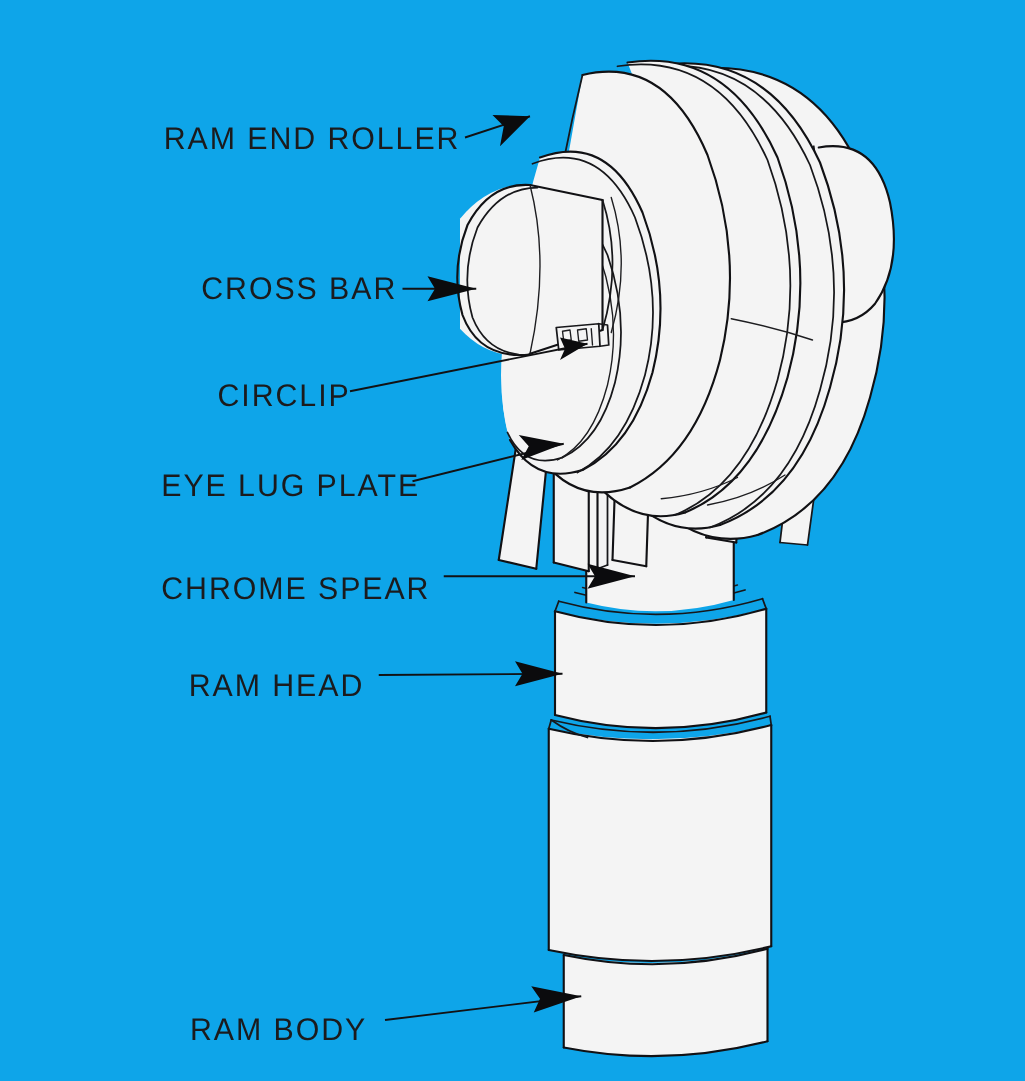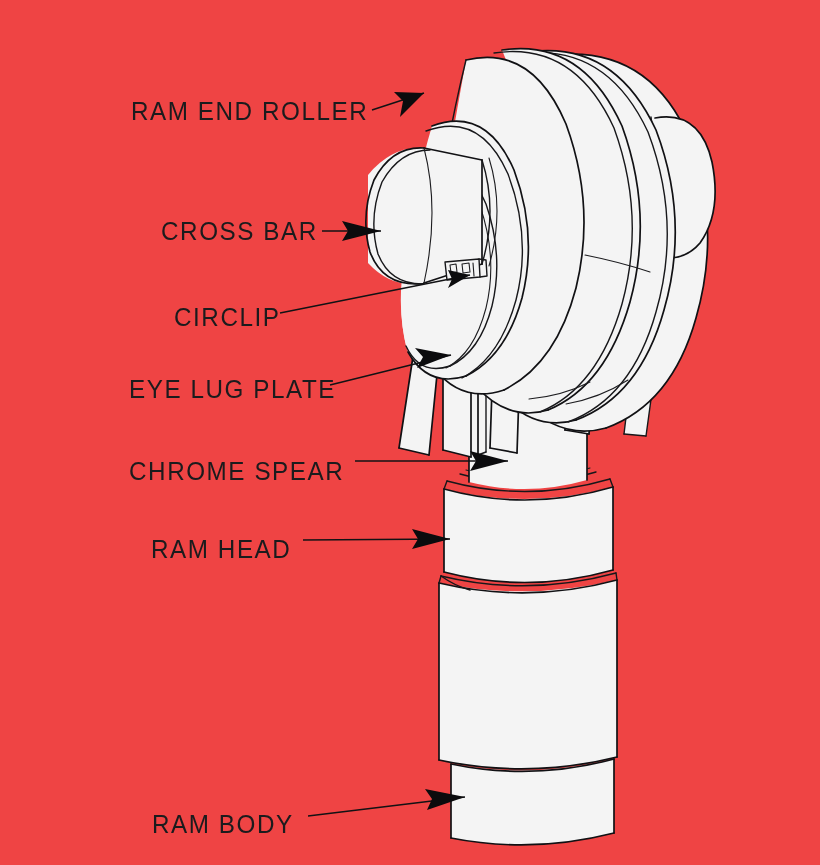--- a/index.html
+++ b/index.html
@@ -5,21 +5,21 @@
 <style>
   html, body {
     margin: 0;
     padding: 0;
     background: #f4f4f4;
   }
   #stage {
     position: relative;
     width: 820px;
     height: 865px;
-    background: #ef4444;
+    background: #0ea5e9;
     overflow: hidden;
     font-family: "Liberation Sans", sans-serif;
   }
   #drawing {
     position: absolute;
     left: 0;
     top: 0;
     width: 820px;
     height: 865px;
   }

